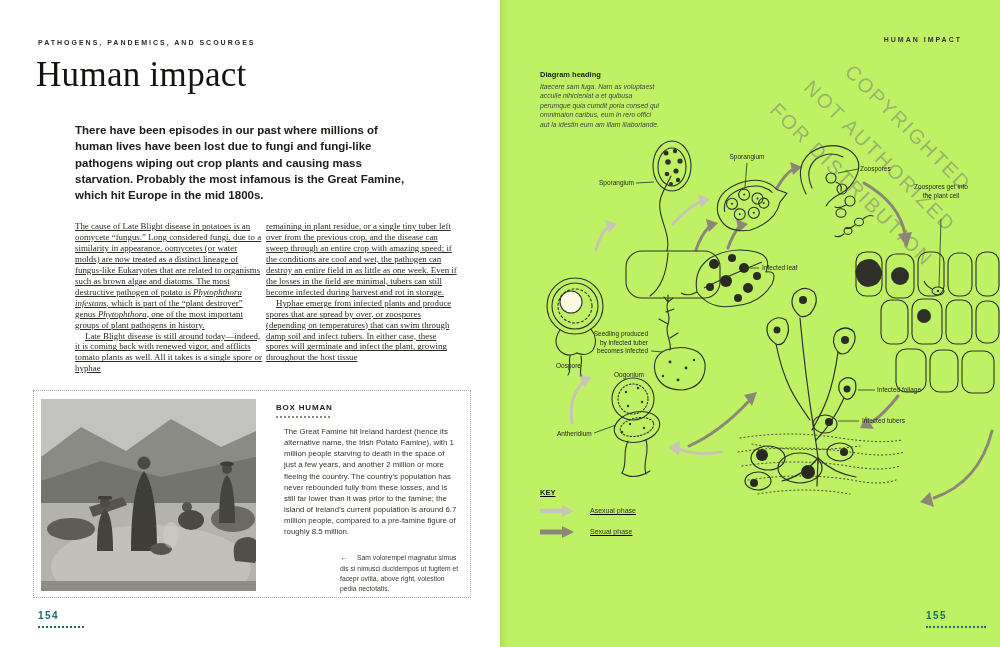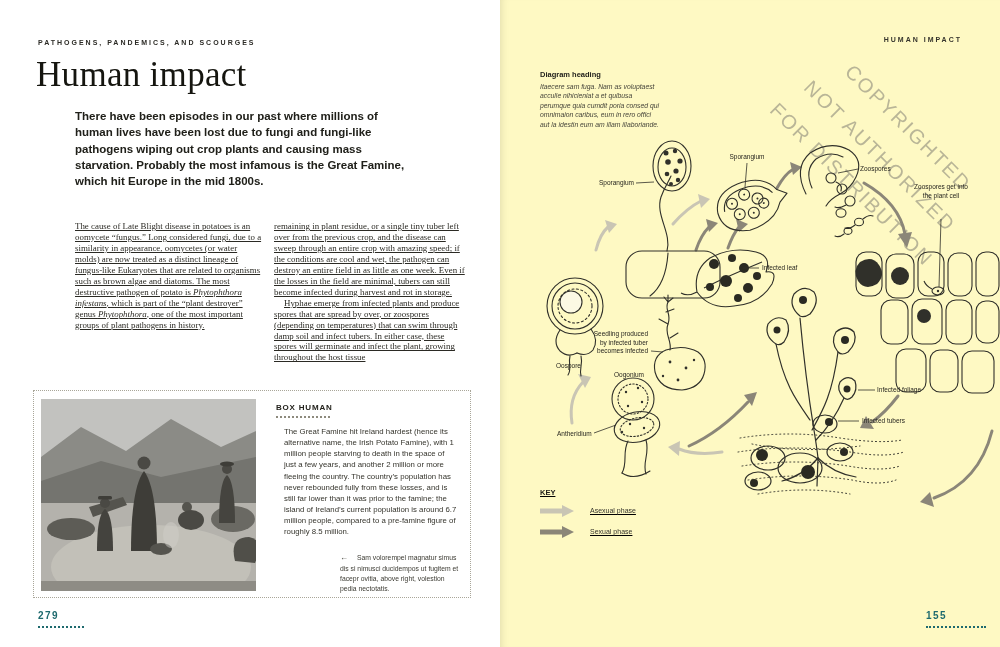--- a/index.html
+++ b/index.html
@@ -1,30 +1,30 @@
 <!DOCTYPE html>
 <html><head>
 <meta charset="utf-8">
 <style>
   html,body{margin:0;padding:0;background:#e8e8e8;}
   .spread{position:relative;width:1000px;height:647px;display:flex;font-family:"Liberation Sans",sans-serif;overflow:hidden;}
   .page{position:relative;width:500px;height:647px;}
   .page.left{background:#ffffff;}
-  .page.right{background:#fef9c3;box-shadow:inset 8px 0 10px -8px rgba(0,0,0,.15);}
+  .page.right{background:#bef264;box-shadow:inset 8px 0 10px -8px rgba(0,0,0,.15);}
 
   .running-header{position:absolute;font:700 7px/1 "Liberation Sans",sans-serif;letter-spacing:2px;color:#2c2b26;}
   .rh-left{left:38px;top:39px;}
   .rh-right{right:38px;top:36px;color:#35342c;}
 
   .title{position:absolute;left:36px;top:56px;margin:0;font:400 35px/1.1 "Liberation Serif",serif;color:#15150f;letter-spacing:.3px;}
-  .intro{position:absolute;left:75px;top:108px;width:336px;margin:0;font:700 11.5px/1.42 "Liberation Sans",sans-serif;color:#20201a;}
+  .intro{position:absolute;left:75px;top:122px;width:336px;margin:0;font:700 11.5px/1.42 "Liberation Sans",sans-serif;color:#20201a;}
 
   .col{position:absolute;top:221px;font:400 8.9px/1.23 "Liberation Serif",serif;color:#2b2a24;}
   .col1{left:75px;width:187px;}
-  .col2{left:274px;width:194px;}
+  .col2{left:266px;width:194px;}
   .col p{margin:0;text-decoration:underline;}
   .col p.indent{text-indent:10px;}
   .col i{font-style:italic;}
 
   .box-region{position:absolute;left:33px;top:390px;width:438px;height:208px;border:1px dotted #a9a699;box-sizing:border-box;}
   .photo{position:absolute;left:7px;top:8px;width:215px;height:192px;overflow:hidden;background:#a8a8a4;}
   .box-content{position:absolute;left:242px;top:13px;width:190px;}
   .box-title{font:700 8px/1 "Liberation Sans",sans-serif;letter-spacing:.8px;color:#23221c;}
   .box-title-rule{width:54px;border-bottom:2px dotted #8d8a7d;margin:4px 0 8px;}
   .box-body{margin:8px;font:400 7.8px/1.43 "Liberation Sans",sans-serif;color:#35342c;}
@@ -59,20 +59,21 @@
 
 <div class="spread">
 
   <div class="page left">
     <div class="running-header rh-left">PATHOGENS, PANDEMICS, AND SCOURGES</div>
     <h1 class="title">Human impact</h1>
     <p class="intro">There have been episodes in our past where millions of human lives have been lost due to fungi and fungi-like pathogens wiping out crop plants and causing mass starvation. Probably the most infamous is the Great Famine, which hit Europe in the mid 1800s.</p>
 
     <div class="col col1">
       <p><span>The cause of Late Blight disease in potatoes is an oomycete “fungus.” Long considered fungi, due to a similarity in appearance, oomycetes (or water molds) are now treated as a distinct lineage of fungus-like Eukaryotes that are related to organisms such as brown algae and diatoms. The most destructive pathogen of potato is </span><i>Phytophthora infestans</i><span>, which is part of the “plant destroyer” genus </span><i>Phytophthora</i><span>, one of the most important groups of plant pathogens in history.</span></p>
+      <p class="indent">Late Blight disease is still around today—indeed, it is coming back with renewed vigor, and afflicts tomato plants as well. All it takes is a single spore or hyphae</p>
     </div>
     <div class="col col2">
       <p>remaining in plant residue, or a single tiny tuber left over from the previous crop, and the disease can sweep through an entire crop with amazing speed; if the conditions are cool and wet, the pathogen can destroy an entire field in as little as one week. Even if the losses in the field are minimal, tubers can still become infected during harvest and rot in storage.</p>
       <p class="indent">Hyphae emerge from infected plants and produce spores that are spread by over, or zoospores (depending on temperatures) that can swim through damp soil and infect tubers. In either case, these spores will germinate and infect the plant, growing throughout the host tissue</p>
     </div>
 
     <div class="box-region">
       <div class="photo">
         <svg width="215" height="192" viewBox="0 0 215 192">
           <rect x="0" y="0" width="215" height="192" fill="#a8a8a4"></rect>
@@ -110,21 +111,21 @@
         <div class="box-title">BOX HUMAN</div>
         <div class="box-title-rule"></div>
         <p class="box-body">The Great Famine hit Ireland hardest (hence its alternative name, the Irish Potato Famine), with 1 million people starving to death in the space of just a few years, and another 2 million or more fleeing the country. The country’s population has never rebounded fully from these losses, and is still far lower than it was prior to the famine; the island of Ireland’s current population is around 6.7 million people, compared to a pre-famine figure of roughly 8.5 million.</p>
         <div class="caption">
           <span class="cap-arrow">←</span><span class="cap-text">Sam volorempel magnatur simus dis si nimusci ducidempos ut fugitem et facepr ovitia, above right, volestion pedia nectotatis.</span>
         </div>
       </div>
     </div>
 
     <div class="folio folio-left">
-      <div class="folio-num">279</div>
+      <div class="folio-num">154</div>
       <div class="folio-dots"></div>
     </div>
   </div>
 
   <div class="page right">
     <div class="running-header rh-right">HUMAN IMPACT</div>
 
     <div class="dh-block">
       <div class="dh-title">Diagram heading</div>
       <div class="dh-intro">Itaecere sam fuga. Nam as voluptaest acculle nihicieniat a et quibusa perumque quia cumdit poria consed qui omnimaion caribus, eum in rero offici aut la idestin eum am illam illaboriande.</div>

